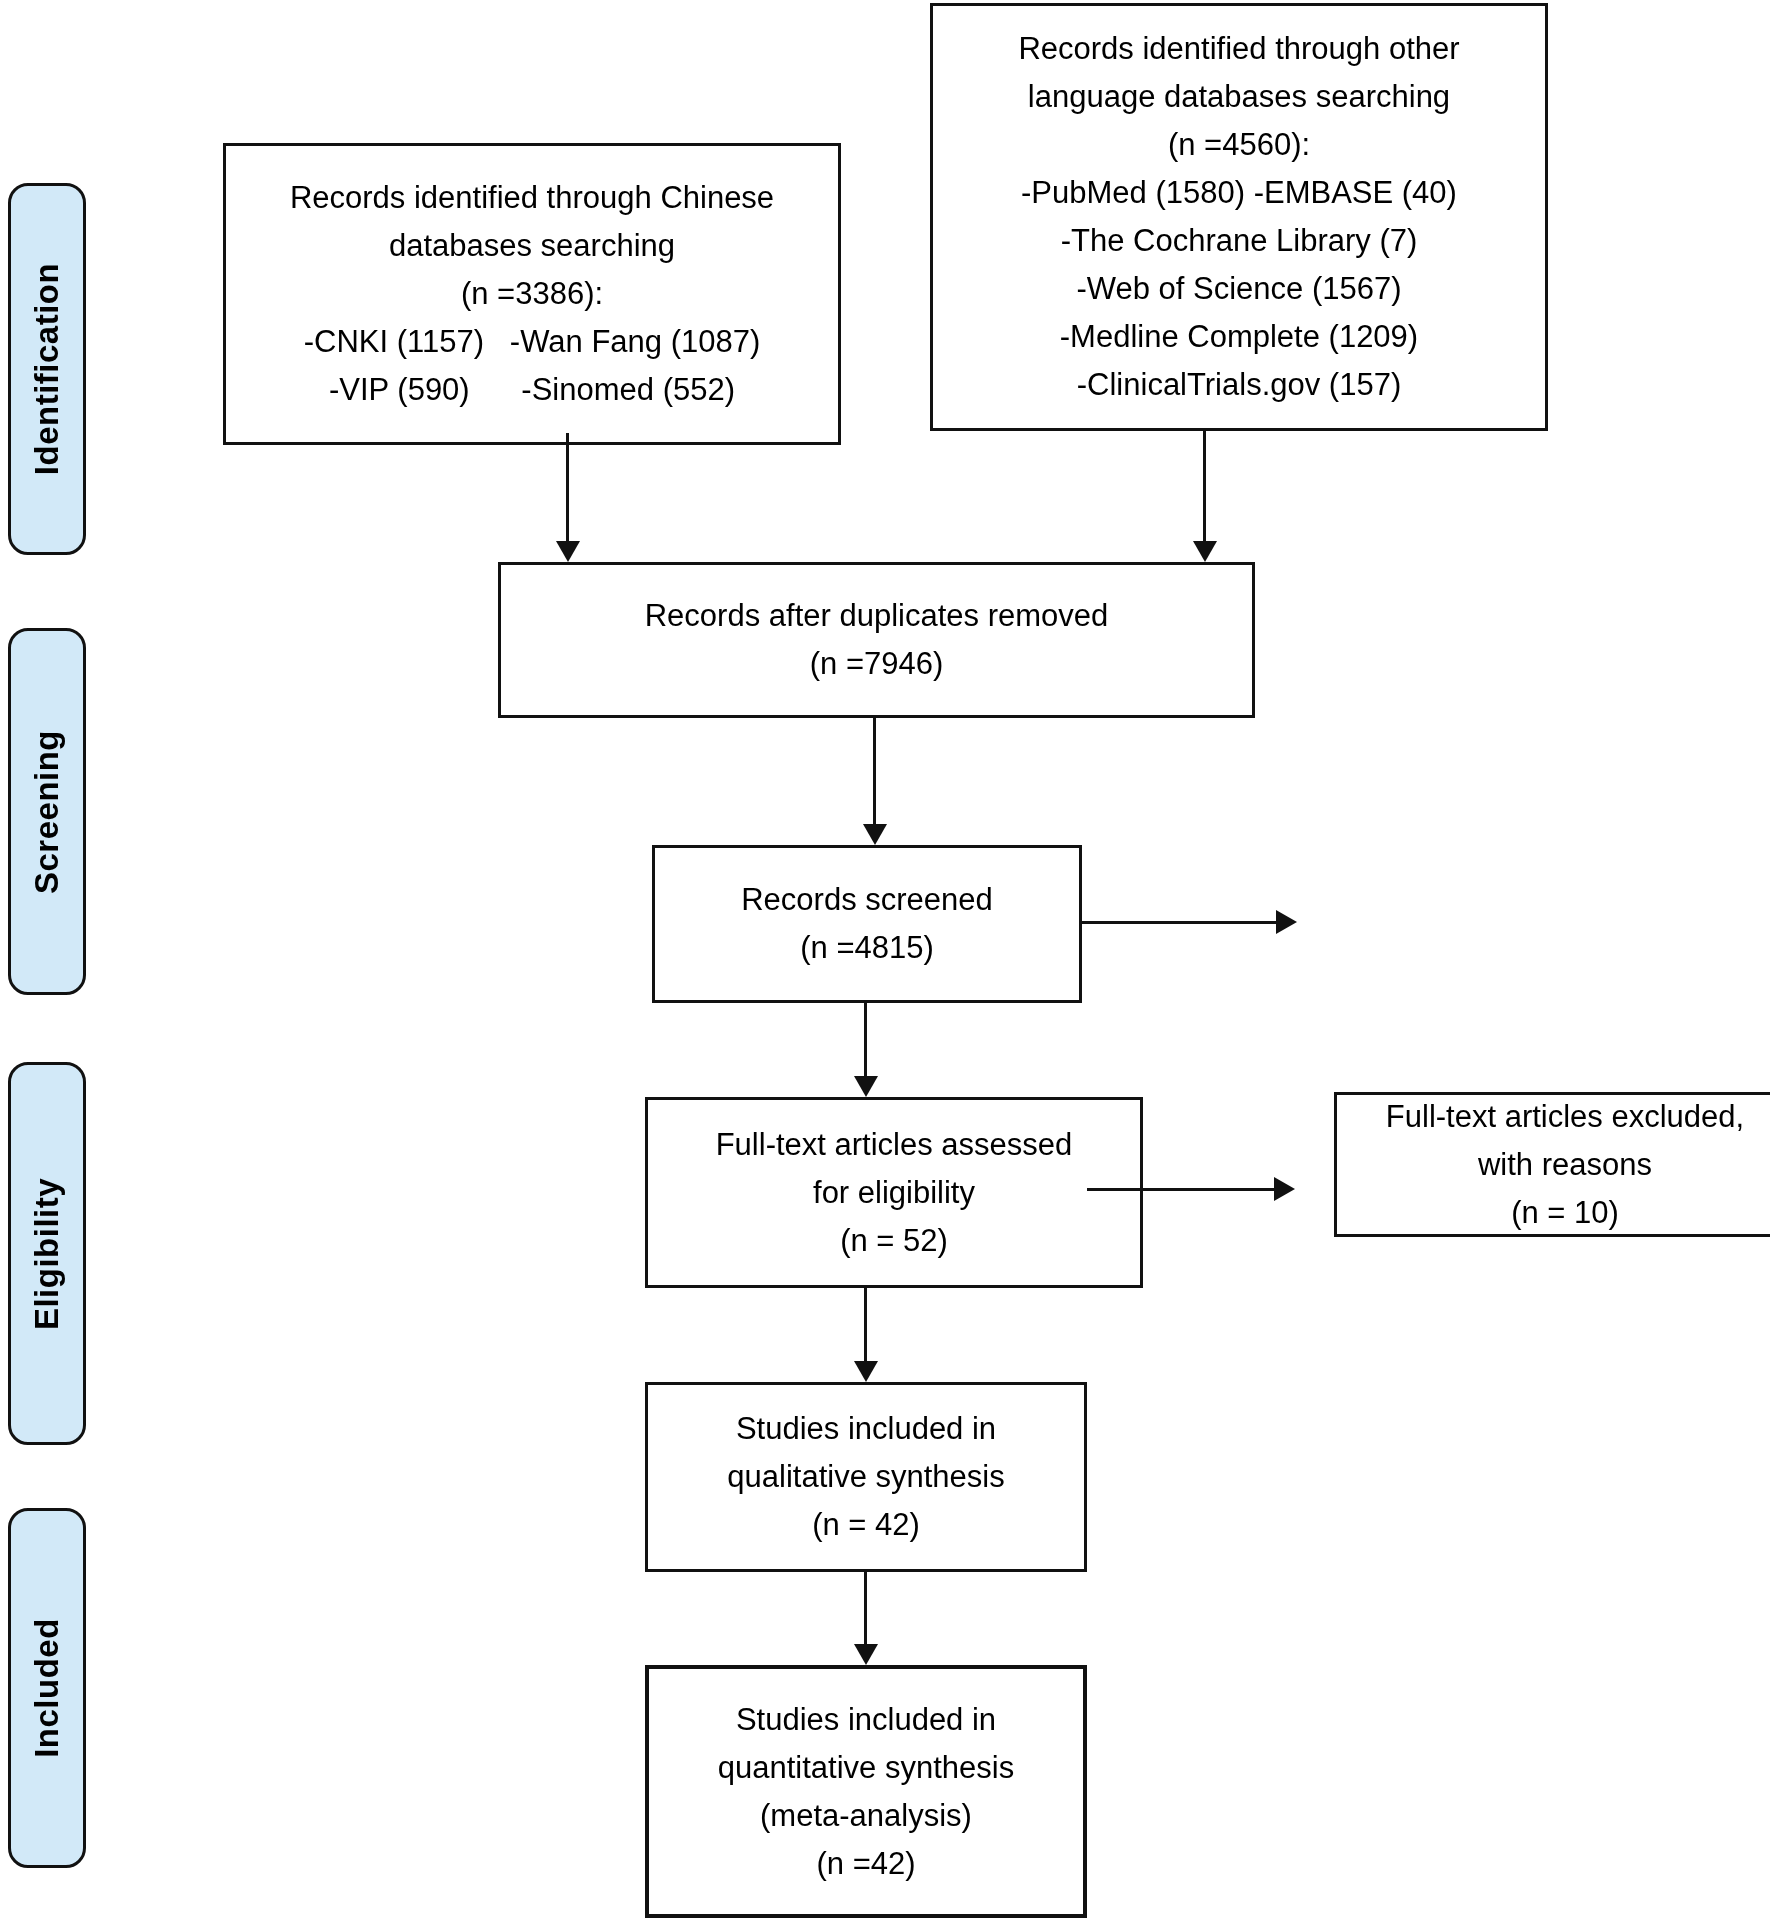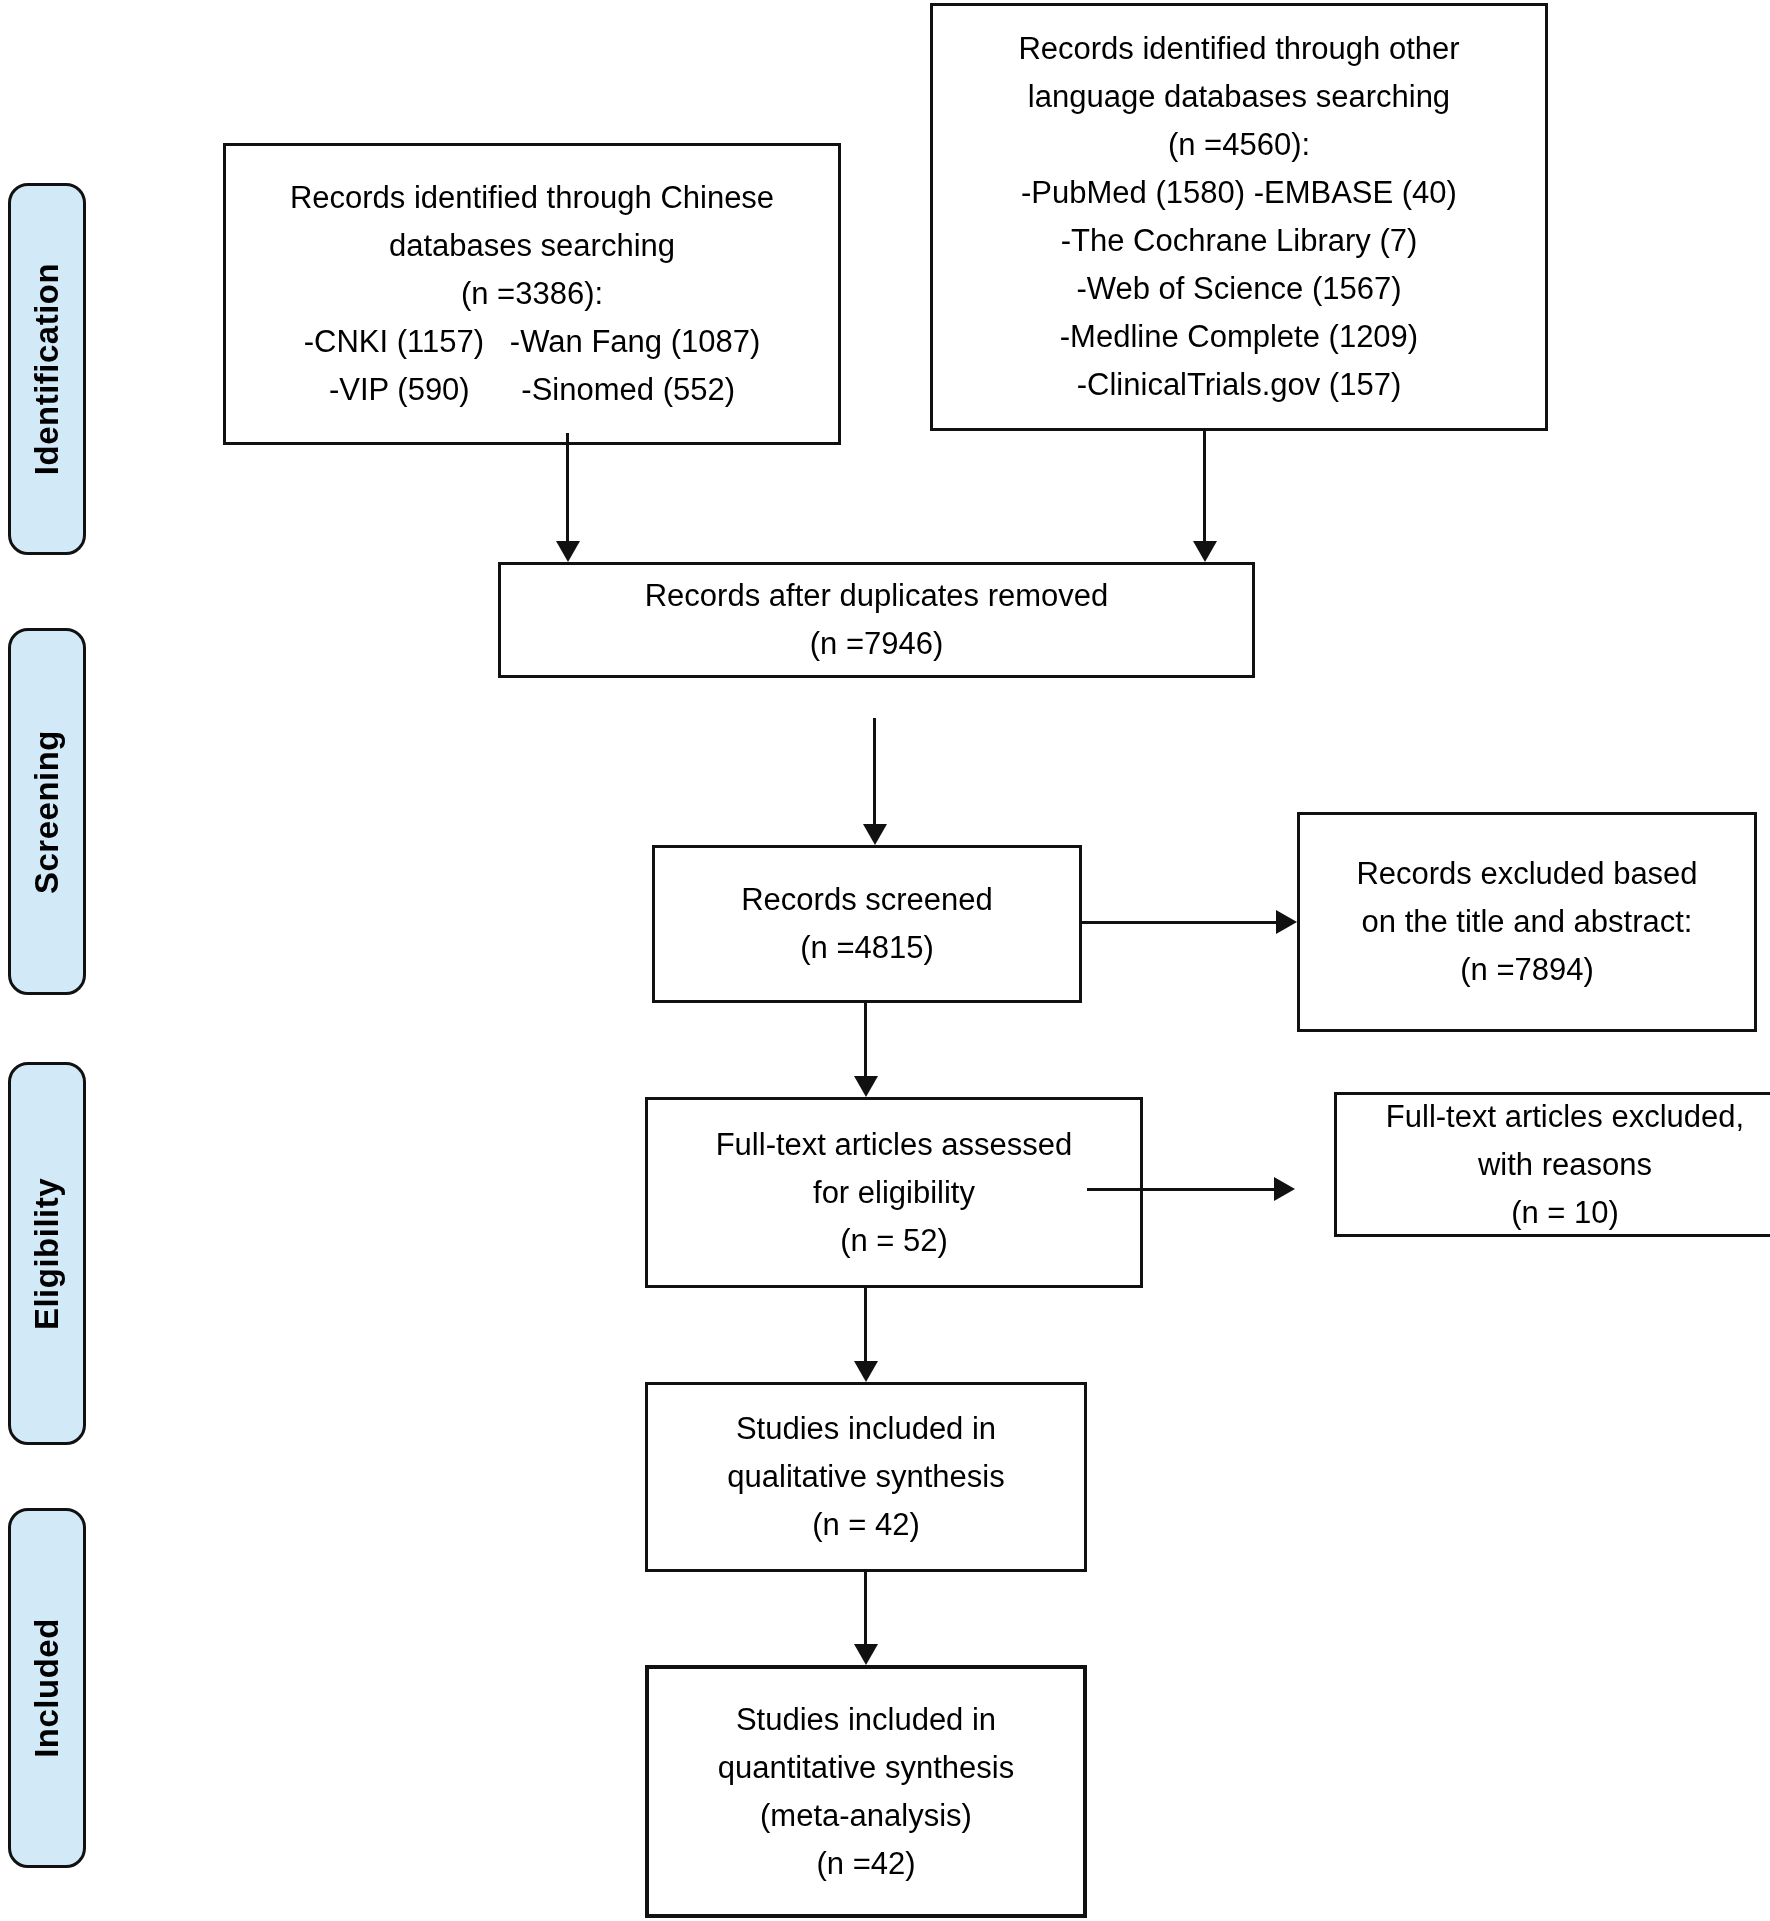--- a/index.html
+++ b/index.html
@@ -107,33 +107,28 @@
     <div class="txt">Records identified through other
 language databases searching
 (n =4560):
 -PubMed (1580) -EMBASE (40)
 -The Cochrane Library (7)
 -Web of Science (1567)
 -Medline Complete (1209)
 -ClinicalTrials.gov (157)</div>
   </div>
 
-  <div class="flow-box" style="left:498px; top:562px; width:757px; height:116px;">
+  <div class="flow-box" style="left:498px; top:562px; width:757px; height:156px;">
     <div class="txt">Records after duplicates removed
 (n =7946)</div>
   </div>
 
   <div class="flow-box" style="left:652px; top:845px; width:430px; height:158px;">
     <div class="txt">Records screened
 (n =4815)</div>
-  </div>
-  <div class="flow-box" style="left:1297px; top:812px; width:460px; height:220px;">
-    <div class="txt">Records excluded based
-on the title and abstract:
-(n =7894)</div>
   </div>
 
   <div class="flow-box" style="left:645px; top:1097px; width:498px; height:191px;">
     <div class="txt">Full-text articles assessed
 for eligibility
 (n = 52)</div>
   </div>
   <div class="flow-box" style="left:1334px; top:1092px; width:462px; height:145px;">
     <div class="txt">Full-text articles excluded,
 with reasons

